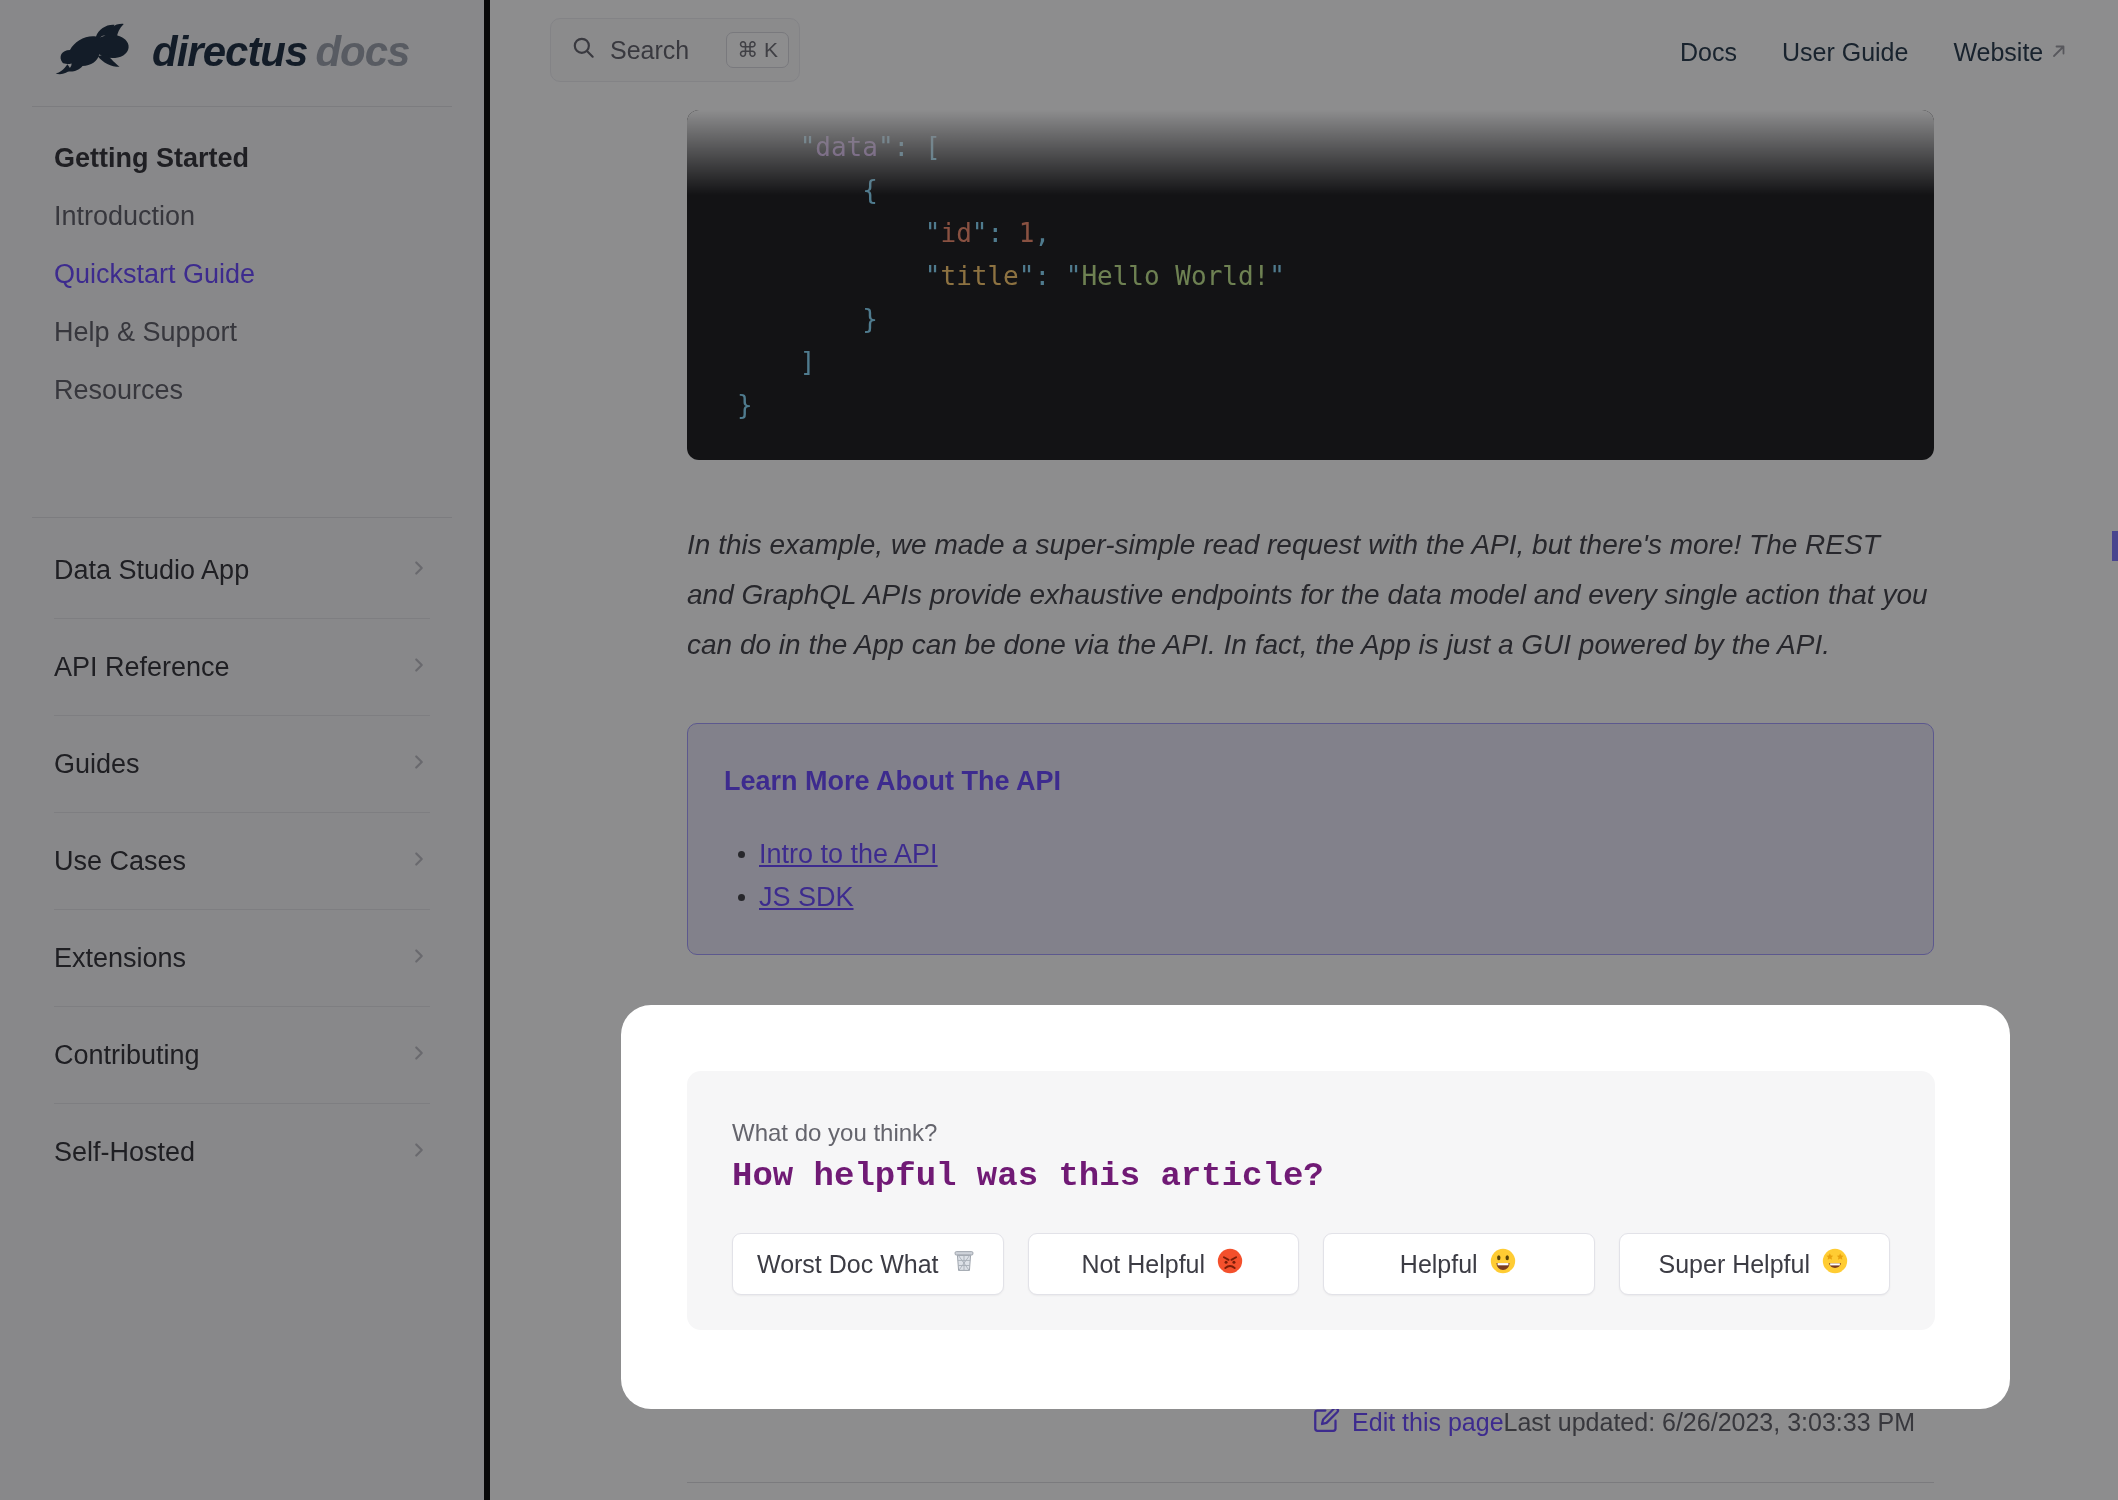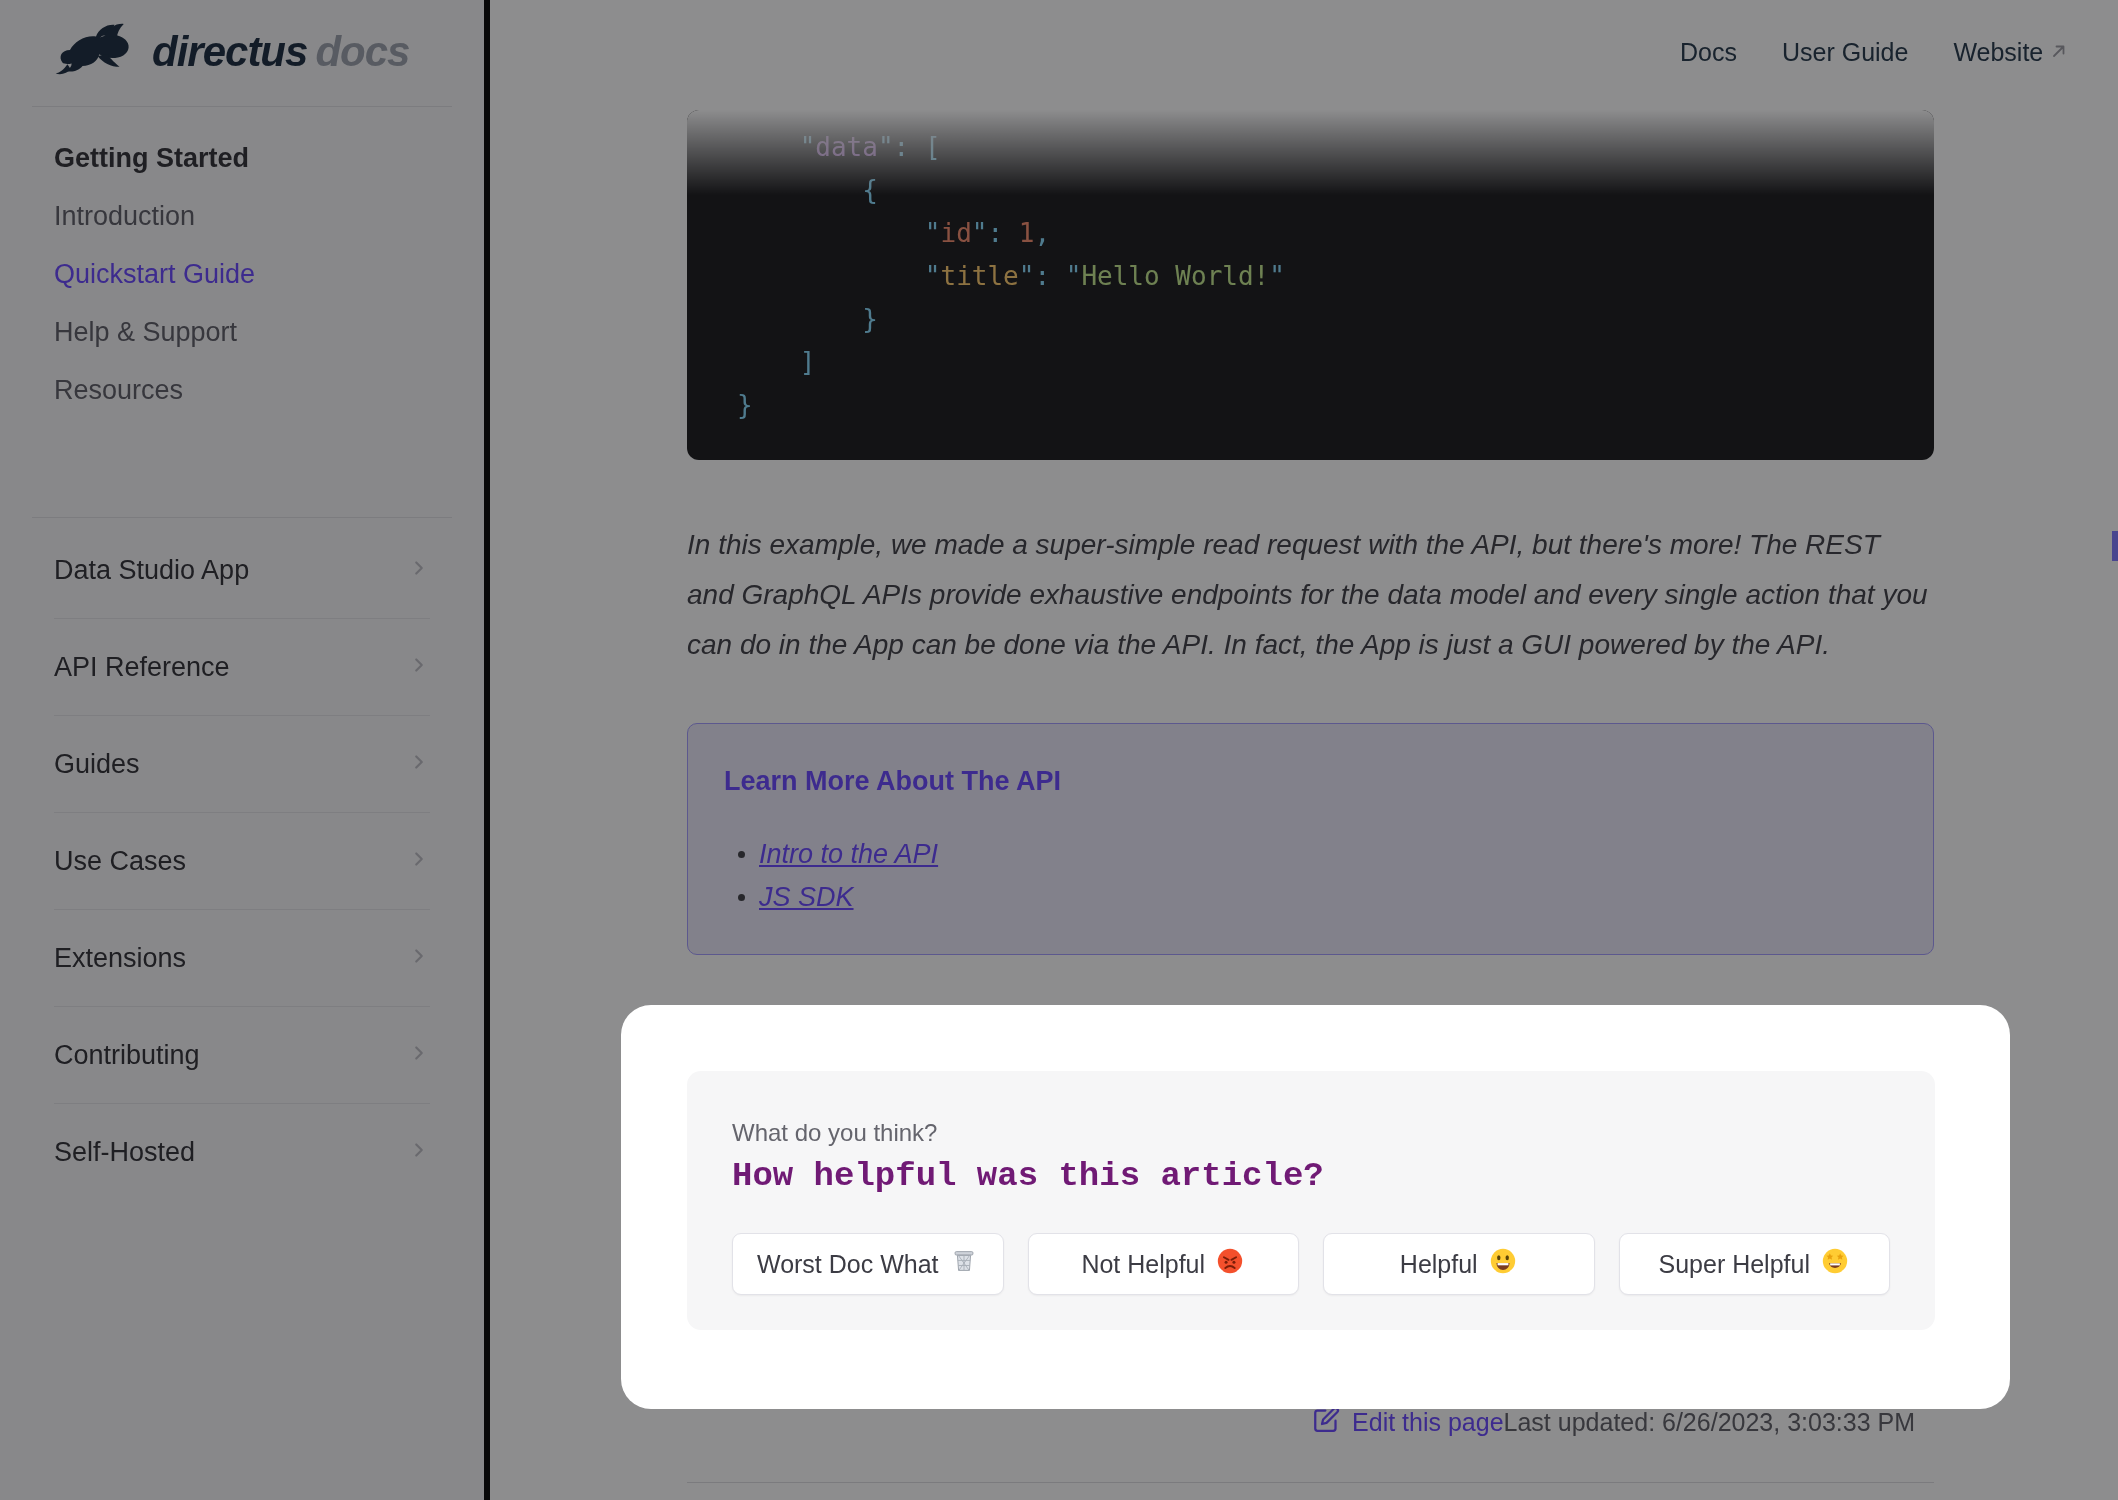--- a/index.html
+++ b/index.html
@@ -43,21 +43,21 @@
   .code-lines{padding:16px 30px 0 50px;font-family:"DejaVu Sans Mono","Liberation Mono",monospace;
            font-size:26px;line-height:43px;}
   .code-line{white-space:pre;}
   .code-fade{position:absolute;top:0;left:0;right:0;height:85px;
            background:linear-gradient(#ffffff,rgba(255,255,255,0));}
   .para{position:absolute;left:687px;top:492px;width:1247px;font-size:28px;line-height:50px;
            font-style:italic;color:#3c3c43;}
   .callout{position:absolute;left:687px;top:723px;width:1247px;height:232px;box-sizing:border-box;
            background:#eae9f9;border:1px solid #a29aff;border-radius:10px;padding:42px 36px 0 36px;}
   .callout-title{font-size:27px;font-weight:700;color:#6644ff;}
-  .callout ul{list-style:none;margin:36px 0 4px 14px;padding:0;font-style:italic;}
+  .callout ul{list-style:none;margin:36px 0 4px 14px;padding:0;}
   .callout li{display:flex;align-items:center;gap:14px;height:43px;font-size:27px;color:#3c3c43;}
   .dot{width:7px;height:7px;border-radius:50%;background:#3c3c43;flex:0 0 auto;}
   .callout a{color:#6644ff;text-decoration:underline;cursor:pointer;}
 
   .page-footer{position:absolute;left:668px;top:1398px;width:1247px;height:48px;
            display:flex;align-items:center;justify-content:flex-end;}
   .edit-link{display:flex;align-items:center;gap:12px;font-size:25px;font-weight:500;
            color:#6644ff;text-decoration:none;cursor:pointer;}
   .last-updated{font-size:25px;color:#5c5c64;}
   .footer-divider{position:absolute;left:687px;top:1482px;width:1247px;border-top:1px solid #dcdce0;}
@@ -147,20 +147,30 @@
       </div>
       <div class="section-row">
         <span>Self-Hosted</span>
         <span class="chev"><svg width="22" height="22" viewBox="0 0 24 24">
               <path d="M9 6 L15 12 L9 18" stroke="#b5b5bc" fill="none" stroke-width="2.4" stroke-linecap="round" stroke-linejoin="round"></path>
             </svg></span>
       </div>
     </div>
   </aside>
 
+  <div class="search-pill">
+    <span>
+      <svg width="26" height="26" viewBox="0 0 24 24">
+          <circle cx="10" cy="10" r="6.5" fill="none" stroke="#5f5f68" stroke-width="2"></circle>
+          <line x1="15.2" y1="15.2" x2="20" y2="20" stroke="#5f5f68" stroke-width="2" stroke-linecap="round"></line>
+        </svg>
+    </span>
+    <span class="search-label">Search</span>
+    <span class="kbd">⌘ K</span>
+  </div>
 
   <nav class="top-nav">
     <a>Docs</a>
     <a>User Guide</a>
     <a>
         <span>Website</span>
         <span><svg width="20" height="20" viewBox="0 0 20 20">
             <path d="M5 15 L14 6 M7.5 5.5 H14.5 V12.5" fill="none" stroke="#9a9aa2" stroke-width="1.8" stroke-linecap="round" stroke-linejoin="round"></path>
           </svg></span>
       </a>

